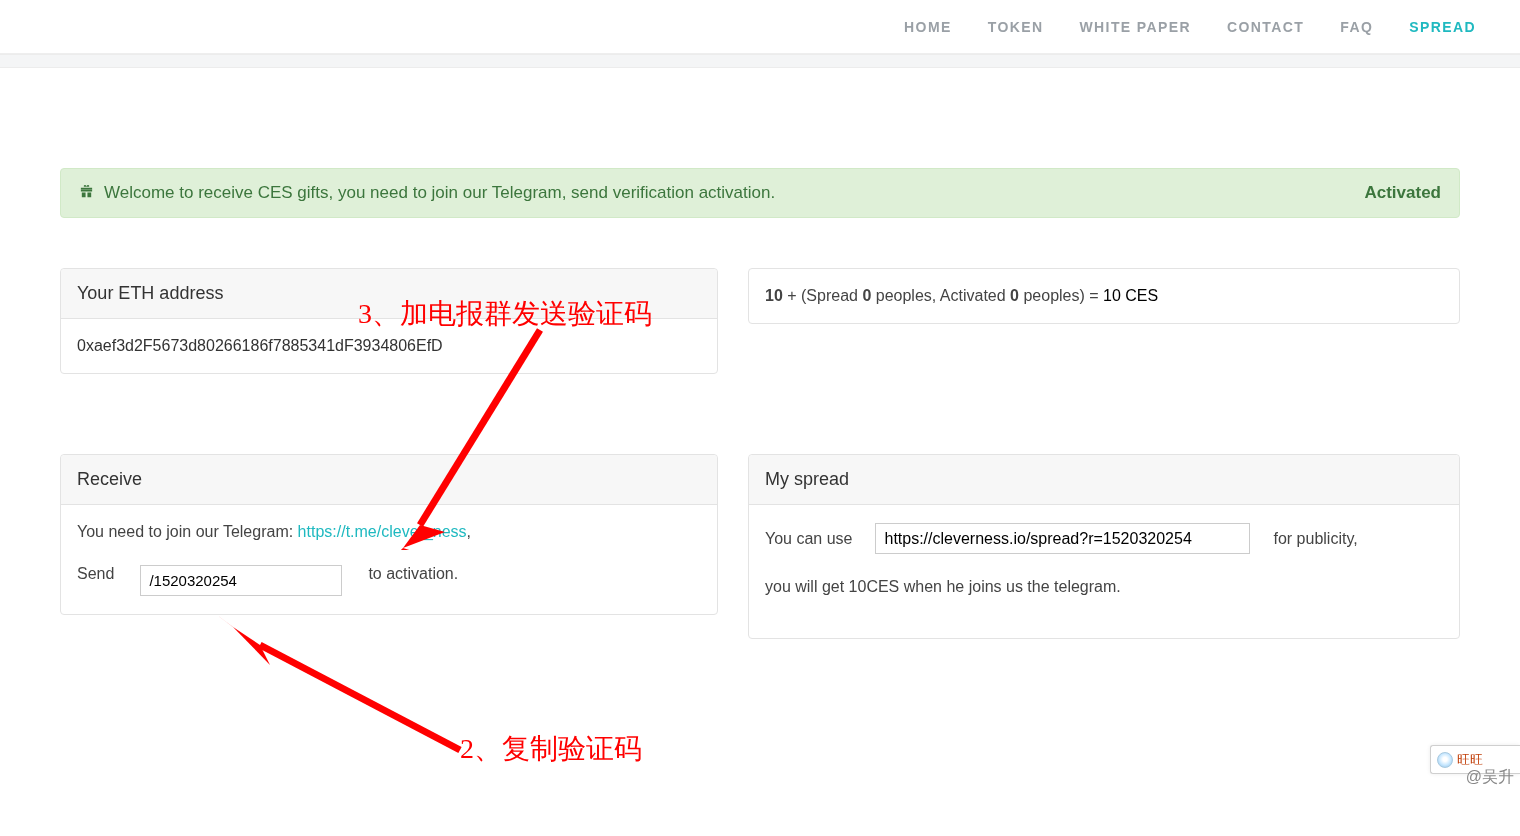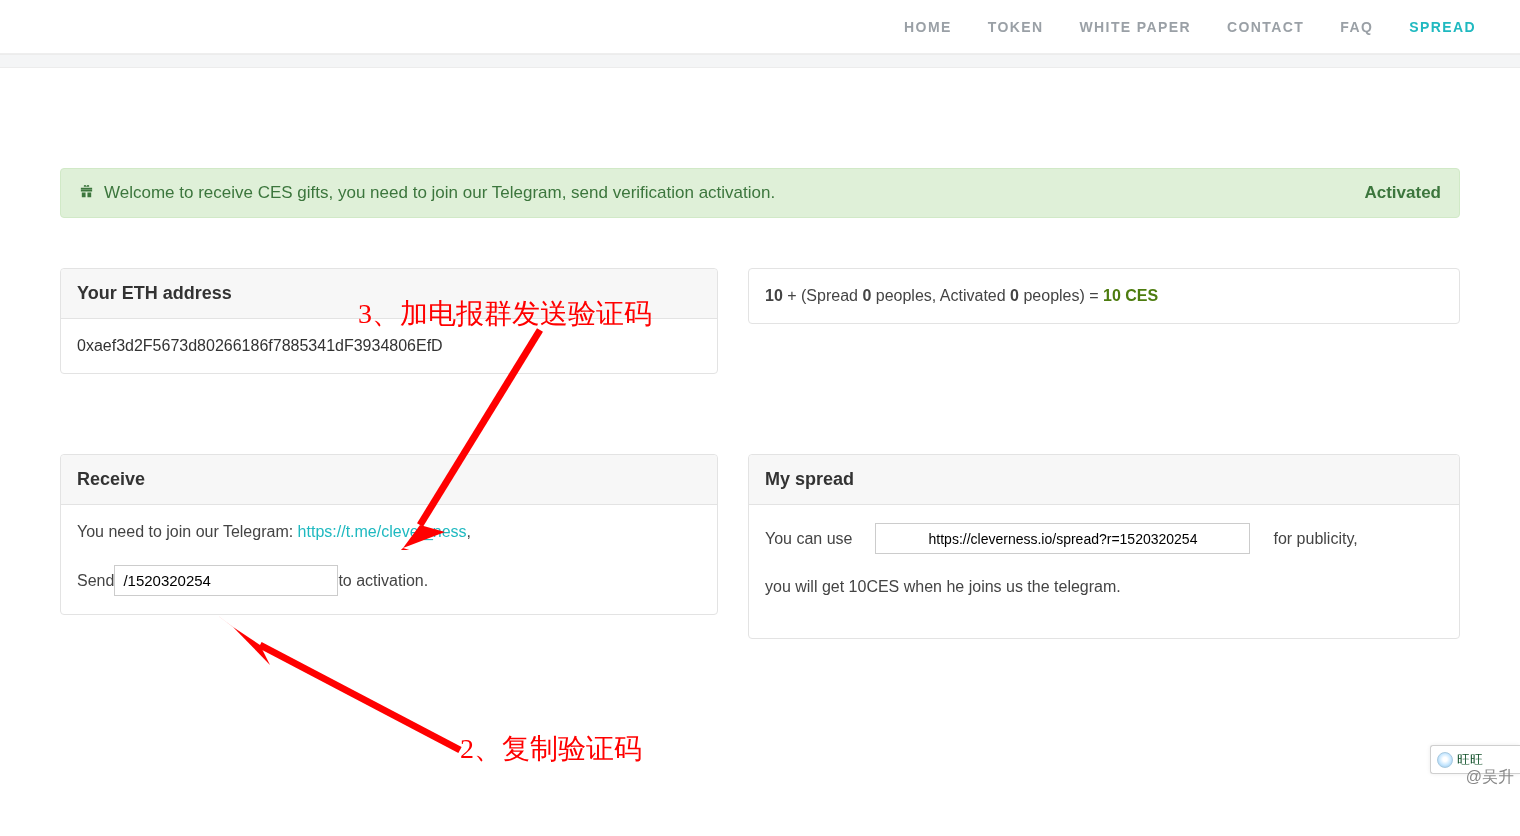--- a/index.html
+++ b/index.html
@@ -23,43 +23,43 @@
   .alert .left{display:flex;align-items:center;gap:10px;}
   .alert .gift-icon{color:#3c763d;font-size:15px;}
   .alert .status{margin-left:auto;font-weight:700;color:#3c763d;font-size:17px;}
 
   
   .row{display:flex;gap:30px;margin-top:50px;}
   .col-left{flex:0 0 658px;}
   .col-right{flex:1;}
 
   .panel{border:1px solid #e3e3e3;border-radius:4px;background:#fff;margin-bottom:30px;}
-  .panel-head{background:#f7f7f7;border-bottom:1px solid #e3e3e3;padding:14px 16px;font-size:18px;color:#333;font-weight:700;border-top-left-radius:4px;border-top-right-radius:4px;}
+  .panel-head{background:#f7f7f7;border-bottom:1px solid #e3e3e3;padding:14px 16px;font-size:18px;color:#333;font-weight:400;border-top-left-radius:4px;border-top-right-radius:4px;}
   .panel-body{padding:18px 16px;font-size:16px;color:#444;}
 
   .eth-addr{font-size:16px;color:#333;}
 
   .ces-line{font-size:16px;}
   .ces-line b{font-weight:700;}
-  .ces-line .tot{color:#4d7c0f;font-weight:700;}
+  .ces-line .tot{color:#000000;font-weight:400;}
 
   .receive-body p{margin-bottom:24px;}
   .link-teal{color:#1fb9c0;text-decoration:none;}
-  .inline-input{display:inline-block;width:224px;height:31px;border:1px solid #ccc;padding:3px 8px;font-size:15px;vertical-align:middle;font-family:inherit;}
-  .sendline{display:flex;align-items:center;gap:0;}
+  .inline-input{display:inline-block;width:202px;height:31px;border:1px solid #ccc;padding:3px 8px;font-size:15px;vertical-align:middle;font-family:inherit;}
+  .sendline{display:flex;gap:26px;}
 
   .spread-body p{margin-bottom:24px;display:flex;align-items:center;gap:23px;flex-wrap:wrap;}
-  .spread-input{width:375px;height:31px;border:1px solid #ccc;padding:12px 8px;font-size:14px;font-family:inherit;text-align:center;}
+  .spread-input{width:375px;height:31px;border:1px solid #ccc;padding:12px 8px;font-size:16px;font-family:inherit;}
 
   
   .anno{position:absolute;pointer-events:none;}
   .anno-text{font-family:"SimSun","STSong",serif;color:#ff0000;font-size:28px;white-space:nowrap;}
 
   
-  .chatw{position:absolute;right:0;bottom:62px;width:90px;height:29px;border:1px solid #cfcfcf;border-right:none;border-radius:3px 0 0 3px;background:#fff;display:flex;align-items:center;padding:0 6px;font-size:13px;color:#14532d;gap:4px;box-shadow:0 0 4px rgba(0,0,0,0.08);}
+  .chatw{position:absolute;right:0;bottom:62px;width:90px;height:29px;border:1px solid #cfcfcf;border-right:none;border-radius:3px 0 0 3px;background:#fff;display:flex;align-items:center;padding:0 6px;font-size:13px;color:#c2410c;gap:4px;box-shadow:0 0 4px rgba(0,0,0,0.08);}
   .chatw .face{width:16px;height:16px;border-radius:50%;background:radial-gradient(circle at 50% 45%,#fff 20%,#c9e8ff 55%,#8bbde0 100%);border:1px solid #a8c9e0;display:inline-block;}
   .handle{position:absolute;right:6px;bottom:48px;font-size:16px;color:#888;}
 </style>
 </head>
 <body>
 
 <div class="navbar">
   <div class="nav-links">
     <a href="#">HOME</a>
     <a href="#">TOKEN</a>

